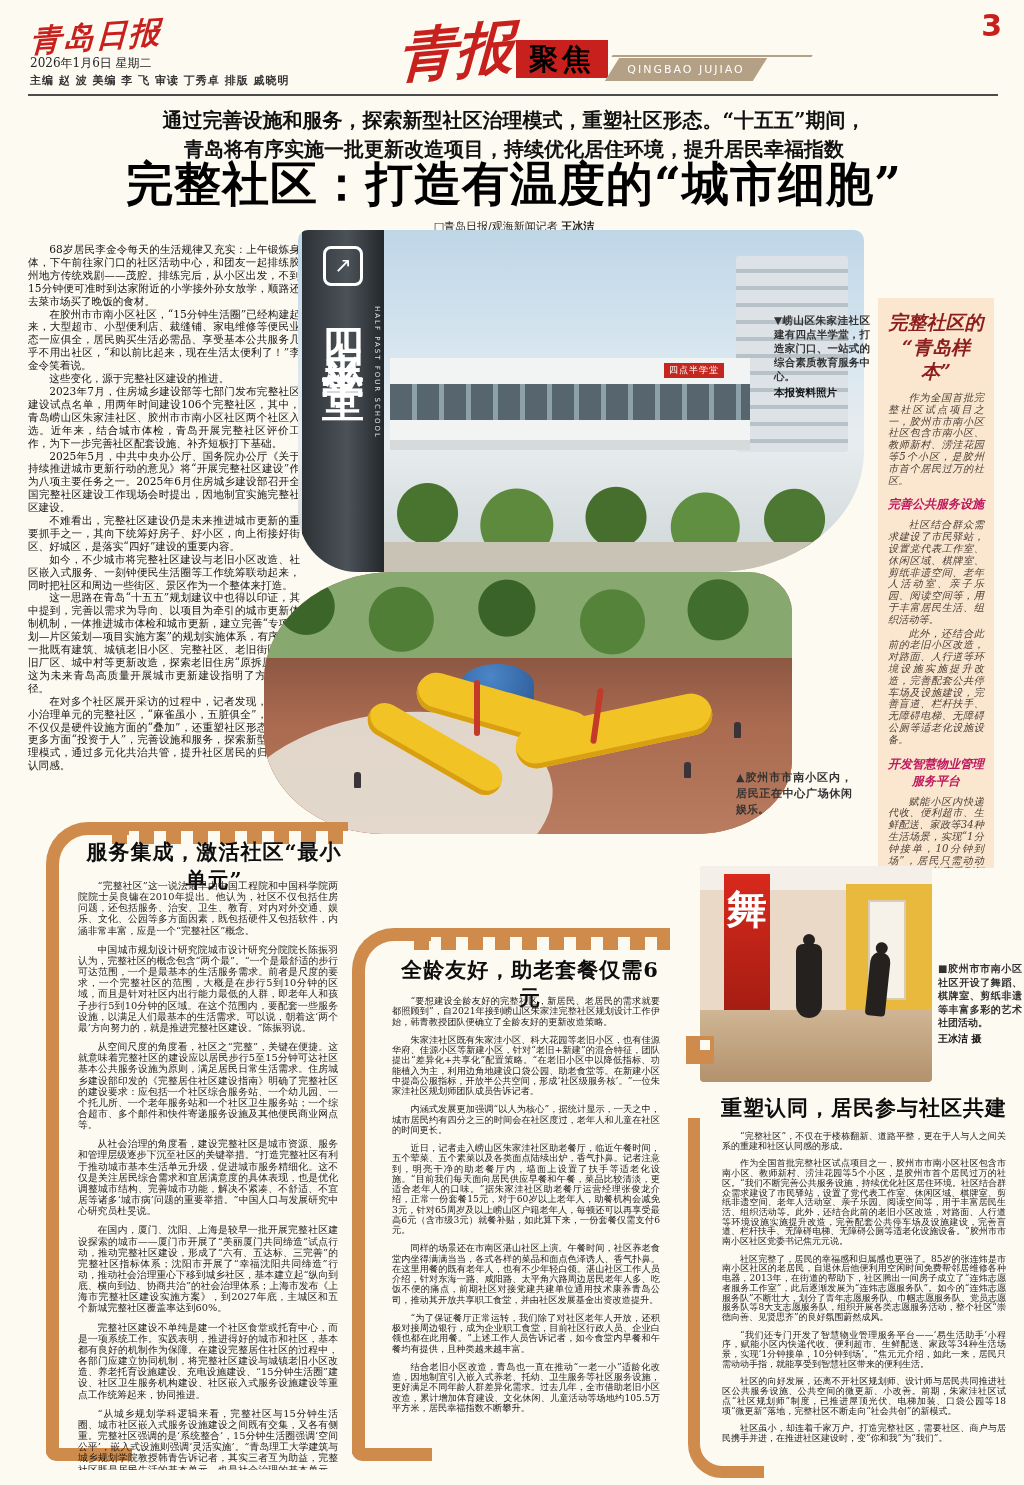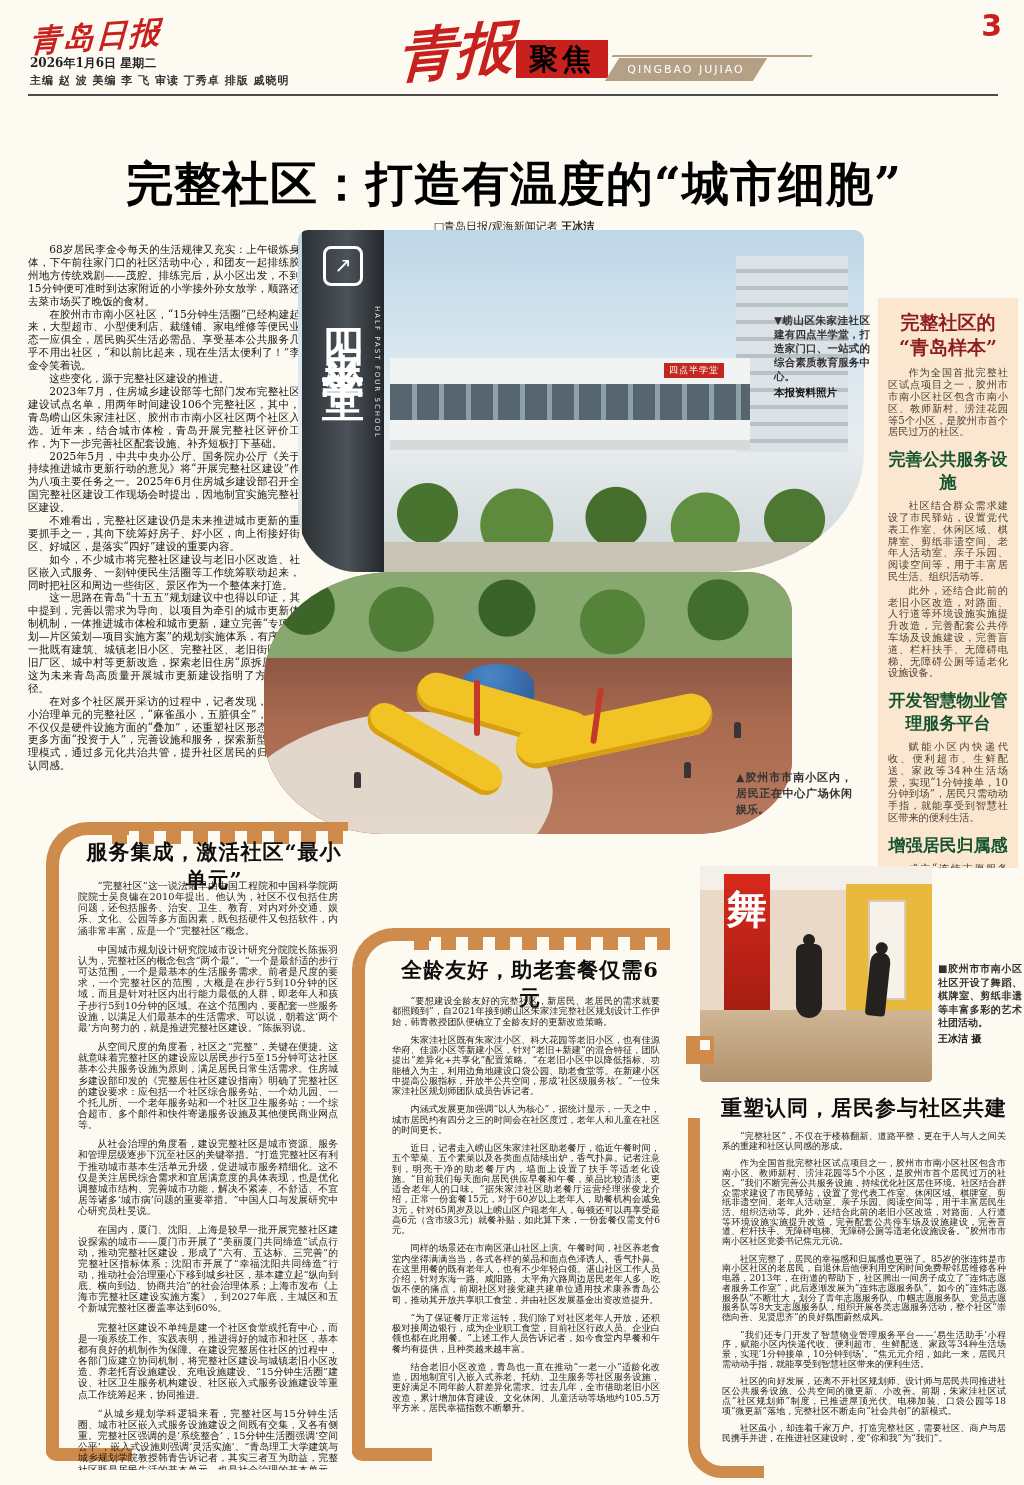--- a/index.html
+++ b/index.html
@@ -1,21 +1,21 @@
 <!DOCTYPE html>
 <html><head>
 <meta charset="utf-8">
 <style>
   html,body{margin:0;padding:0;background:#e8e8e4;}
   .page{position:relative;width:1024px;height:1485px;margin:0 auto;background:#fdfaf2;overflow:hidden;
         font-family:"DejaVu Serif","Liberation Serif",serif;color:#1a1a1a;}
   
   .mast-logo{position:absolute;left:30px;top:16px;font-size:31px;font-weight:bold;font-style:italic;
              color:#c8201d;transform:rotate(-4deg) skewX(-6deg);letter-spacing:2px;}
-  .mast-date{position:absolute;left:30px;top:55px;font-size:12px;font-weight:bold;color:#222;}
+  .mast-date{position:absolute;left:30px;top:55px;font-size:12px;font-weight:normal;color:#222;}
   .mast-credits{position:absolute;left:30px;top:73px;font-size:11px;font-weight:bold;color:#333;letter-spacing:1px;}
   .focus-calli{position:absolute;left:398px;top:22px;font-size:58px;font-weight:bold;font-style:italic;
                color:#c8201d;transform:rotate(-5deg) skewX(-7deg);line-height:1;}
   .focus-box{position:absolute;left:516px;top:40px;width:92px;height:38px;background:#c8201d;color:#000000;
              font-size:29px;font-weight:bold;text-align:center;line-height:38px;letter-spacing:4px;}
   .ribbon-outline{position:absolute;left:604px;top:55px;width:200px;height:26px;border-top:2px solid #b3a085;
              transform:skewX(-32deg);}
   .ribbon{position:absolute;left:612px;top:58px;width:148px;height:23px;background:#b3a085;transform:skewX(-32deg);}
   .ribbon span{display:block;transform:skewX(32deg);color:#fff;font-family:"DejaVu Sans","Liberation Sans",sans-serif;
              font-size:11px;letter-spacing:2px;line-height:23px;text-align:center;}
@@ -99,24 +99,24 @@
   .d2{left:168px;top:86px;width:20px;height:64px;border-radius:10px 10px 4px 4px;transform:rotate(6deg);}
   .pd-dancer:before{content:"";position:absolute;left:50%;top:-10px;width:12px;height:12px;margin-left:-6px;
      border-radius:50%;background:#25211f;}
   
   .caption{position:absolute;font-size:10.5px;line-height:14px;font-weight:bold;color:#333;text-align:justify;margin-top:10px;}
   .cap-school{left:774px;top:303px;width:96px;}
   .cap-plaza{left:736px;top:760px;width:116px;font-size:11px;line-height:16px;}
   .cap-dance{left:938px;top:952px;width:84px;font-size:10px;line-height:13.5px;}
   .cap-credit{display:block;font-weight:bold;color:#111;margin-top:2px;}
   
-  .sidebar{position:absolute;left:878px;top:298px;width:140px;height:570px;background:#fbe7d0;
-     padding:10px 10px;box-sizing:border-box;overflow:hidden;color:#4a3f36;}
+  .sidebar{position:absolute;left:878px;top:298px;width:116px;height:570px;background:#fbe7d0;
+     padding:10px 10px;box-sizing:border-box;overflow:hidden;color:#4a3f36;font-style:italic;}
   .sb-title{font-size:19px;font-weight:bold;color:#8e1d1d;text-align:center;line-height:1.3;margin:2px 0 8px 0;}
-  .sb-head{font-size:17px;font-weight:bold;color:#14532d;text-align:center;margin:10px 0 6px 0;}
+  .sb-head{font-size:12px;font-weight:bold;color:#be185d;text-align:center;margin:10px 0 6px 0;}
   .sidebar p{margin:0 0 2px 0;font-size:10.2px;line-height:11.8px;text-align:justify;text-indent:2em;}
   
   .sec-title{position:absolute;text-align:center;font-size:21px;font-weight:bold;color:#0d0d0d;letter-spacing:1px;}
   .sec-body{position:absolute;overflow:hidden;text-align:justify;color:#1c1c1c;}
   .sec-body p{margin:8px;text-indent:2em;}
   .svc-title{left:80px;top:838px;width:268px;}
   .svc-body{left:70px;top:872px;width:276px;height:598px;font-size:9.8px;line-height:11.15px;}
   .age-title{left:392px;top:956px;width:276px;}
   .age-body{left:384px;top:988px;width:284px;height:492px;font-size:9.2px;line-height:10.25px;}
   .idt-title{left:716px;top:1094px;width:296px;}
@@ -151,20 +151,24 @@
   <div class="mast-credits">主编 赵 波  美编 李 飞  审读 丁秀卓  排版 戚晓明</div>
   <div class="focus-calli">青报</div>
   <div class="focus-box">聚焦</div>
   <div class="ribbon-outline"></div>
   <div class="ribbon">
       <span>QINGBAO JUJIAO</span>
     </div>
   <div class="page-num">3</div>
   <div class="header-rule"></div>
 
+  <div class="kicker">
+    <span class="l1">通过完善设施和服务，探索新型社区治理模式，重塑社区形态。“十五五”期间，</span>
+    <span class="l1">青岛将有序实施一批更新改造项目，持续优化居住环境，提升居民幸福指数</span>
+  </div>
   <div class="headline">完整社区：打造有温度的“城市细胞”</div>
   <div class="byline">
     <span>□青岛日报/观海新闻记者</span>
     <b>王冰洁</b>
   </div>
 
   <div class="lead-col">
     <p>68岁居民李金令每天的生活规律又充实：上午锻炼身体，下午前往家门口的社区活动中心，和团友一起排练胶州地方传统戏剧——茂腔。排练完后，从小区出发，不到15分钟便可准时到达家附近的小学接外孙女放学，顺路还去菜市场买了晚饭的食材。</p>
     <p>在胶州市市南小区社区，“15分钟生活圈”已经构建起来，大型超市、小型便利店、裁缝铺、家电维修等便民业态一应俱全，居民购买生活必需品、享受基本公共服务几乎不用出社区，“和以前比起来，现在生活太便利了！”李金令笑着说。</p>
     <p>这些变化，源于完整社区建设的推进。</p>

